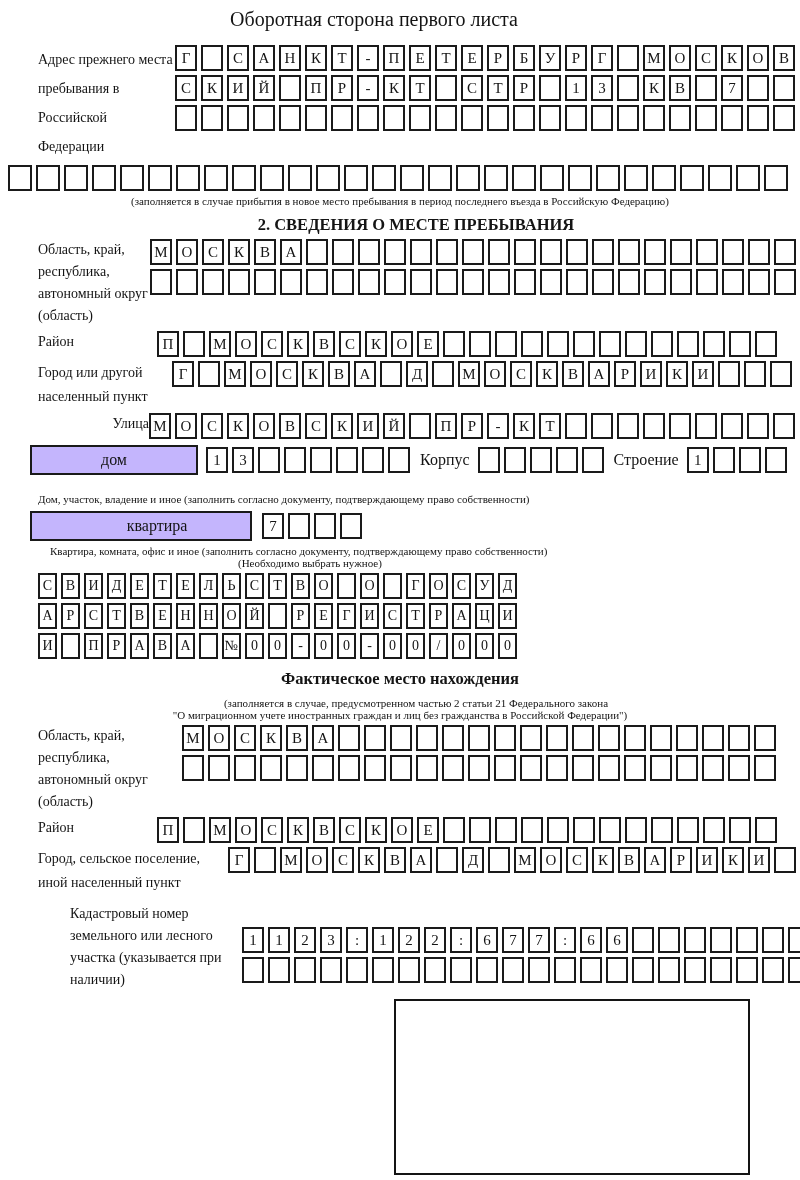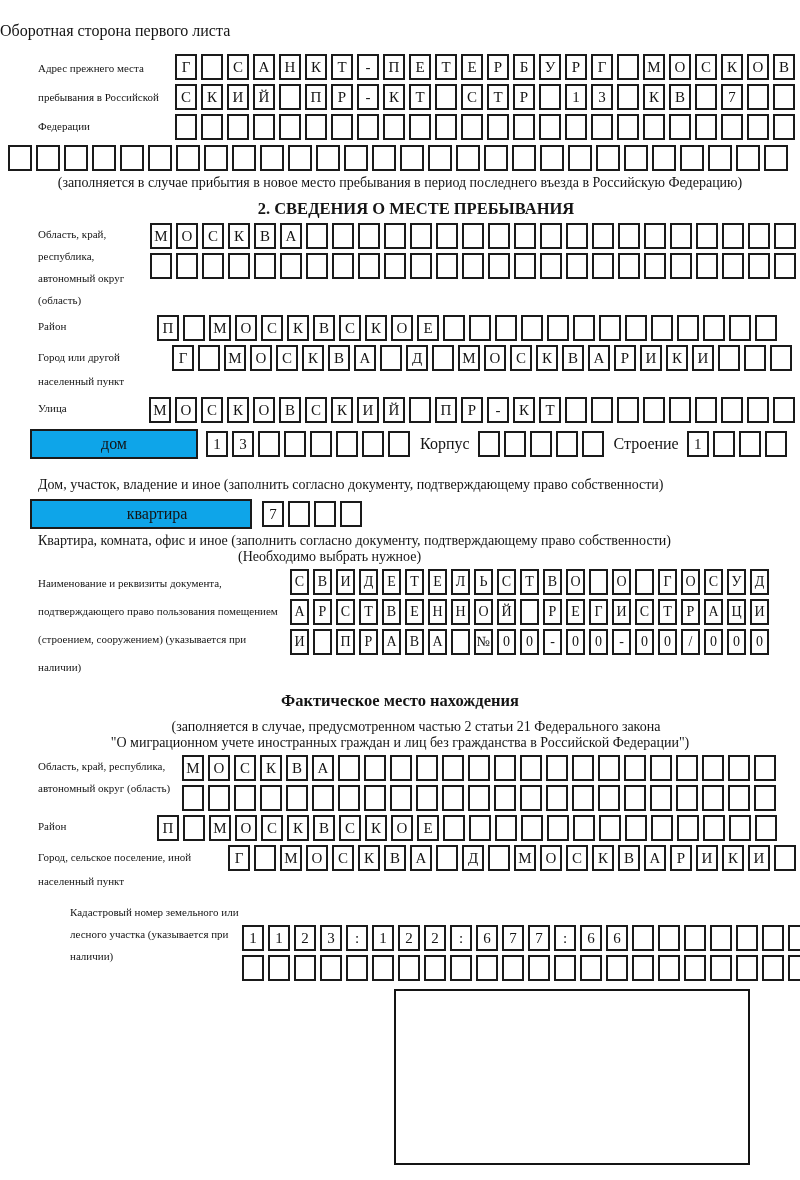--- a/index.html
+++ b/index.html
@@ -1,44 +1,44 @@
 <!DOCTYPE html>
 <html><head>
 <meta charset="utf-8">
 <style>
   html,body{margin:0;padding:0;background:#fff;}
   body{width:800px;height:1180px;overflow:hidden;color:#141414;
        font-family:"Liberation Serif", "DejaVu Serif", serif;}
   .page{position:relative;width:800px;height:1180px;}
-  .hdr{padding:22px 52px 0 0;text-align:left;font-size:16px;}
+  .hdr{padding:8px 52px 0 0;text-align:center;font-size:20px;}
   .group{display:flex;margin-left:38px;align-items:flex-start;}
-  .lbl{font-size:11px;line-height:22px;flex:0 0 auto;font-family:Liberation Serif, serif;}
+  .lbl{font-size:14px;line-height:22px;flex:0 0 auto;font-family:Liberation Serif, serif;}
   .rows{display:flex;flex-direction:column;gap:4px;}
   .cells{display:flex;gap:4px;}
   .cell{flex:0 0 auto;width:22px;height:26px;box-sizing:border-box;border:2px solid #1a1a1a;
         display:flex;align-items:center;justify-content:center;
         font-size:15px;line-height:1;background:#fff;}
   .cells.wide .cell{width:24px;gap:4px;}
   .cells.doc .cell{width:19px;height:26px;font-size:14px;}
-  .note{font-size:14px;}
+  .note{font-size:11px;}
   .center{text-align:center;}
   .sect-title{font-weight:bold;font-size:16.5px;text-align:center;}
   .widebox{box-sizing:border-box;border:2px solid #1a1a1a;height:30px;display:flex;
-           align-items:center;justify-content:center;font-size:16px;background:#0ea5e9;}
+           align-items:center;justify-content:center;font-size:16px;background:#c4b5fd;}
   .inline-row{display:flex;align-items:center;margin-left:30px;}
   .chk{box-sizing:border-box;border:2px solid #1a1a1a;width:24px;height:29px;display:flex;
        align-items:center;justify-content:center;font-size:16px;background:#fff;}
   .stamp-box{box-sizing:border-box;border:2px solid #141414;width:356px;height:176px;
              margin:8px 0 0 394px;background:#fff;}
   
   .w-s1{width:137px;line-height:29px;}
   .w-reg2{width:112px;}
   .w-dist{width:119px;}
   .w-city2{width:134px;line-height:24px;}
-  .w-street{width:111px;}
+  .w-street{width:111px;text-align:right;}
   .w-doc{width:252px;line-height:28px;}
   .w-reg3{width:144px;}
   .w-city3{width:190px;line-height:24px;}
   .w-cad{width:172px;}
   .mt2{margin-top:2px;} .mt4{margin-top:4px;} .mt6{margin-top:6px;}
   .mt8{margin-top:8px;padding-left:32px;} .mt10{margin-top:10px;} .mt14{margin-top:14px;}
   .fullrow{margin:4px 0 0 8px;}
   .gap8{width:8px;} .gap10{width:10px;}
   .small-lbl{font-size:16px;white-space:nowrap;}
 </style>
@@ -355,26 +355,25 @@
   <div class="inline-row mt6">
     <div class="widebox" style="width:222px;padding-left:32px;">квартира</div>
     <span class="gap10"></span>
     <div class="cells">
         <span class="cell">7</span>
         <span class="cell"></span>
         <span class="cell"></span>
         <span class="cell"></span>
       </div>
   </div>
-  <div class="note mt4" style="margin-left:38px;">Квартира, комната, офис и иное (заполнить согласно документу, подтверждающему право собственности)</div>
+  <div class="note mt4" style="margin-left:50px;">Квартира, комната, офис и иное (заполнить согласно документу, подтверждающему право собственности)</div>
 
   <div class="note" style="margin-left:238px;">(Необходимо выбрать нужное)</div>
 
   <div class="group mt4">
-    <div class="lbl w-doc">Наименование и реквизиты документа, подтверждающего право пользования помещением (строением, сооружением) (указывается при наличии)</div>
     <div class="rows">
       <div class="cells doc">
           <span class="cell">С</span>
           <span class="cell">В</span>
           <span class="cell">И</span>
           <span class="cell">Д</span>
           <span class="cell">Е</span>
           <span class="cell">Т</span>
           <span class="cell">Е</span>
           <span class="cell">Л</span>

